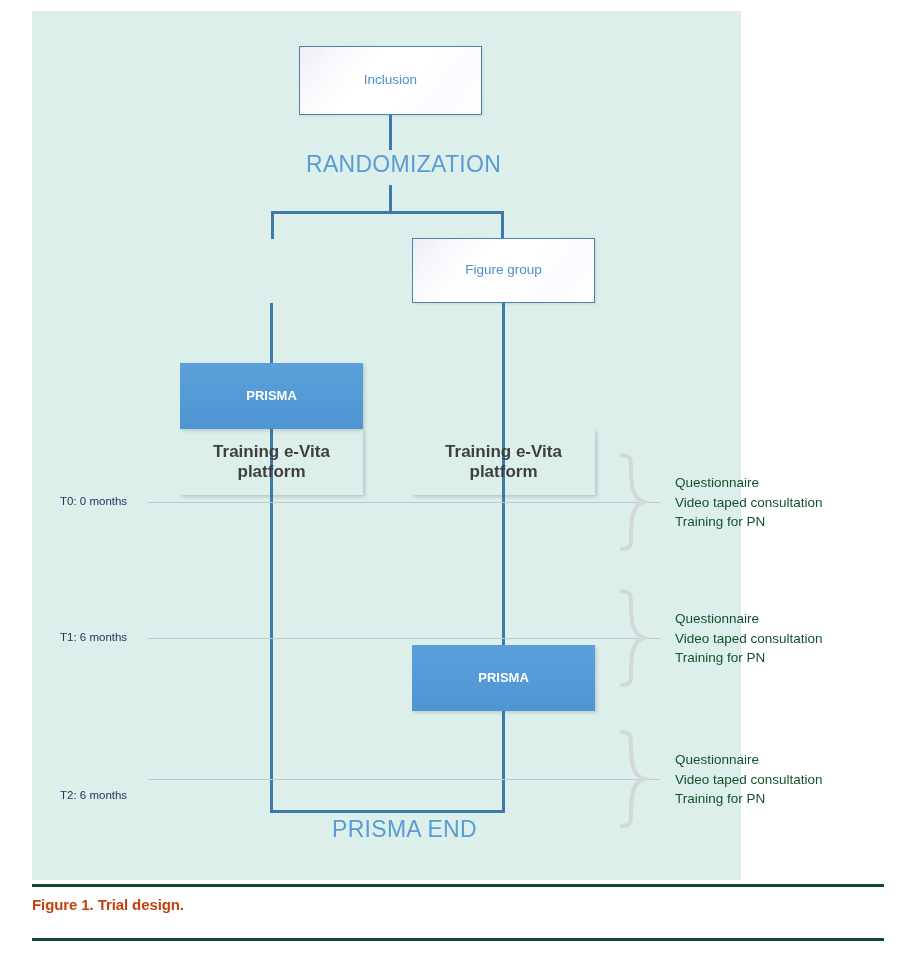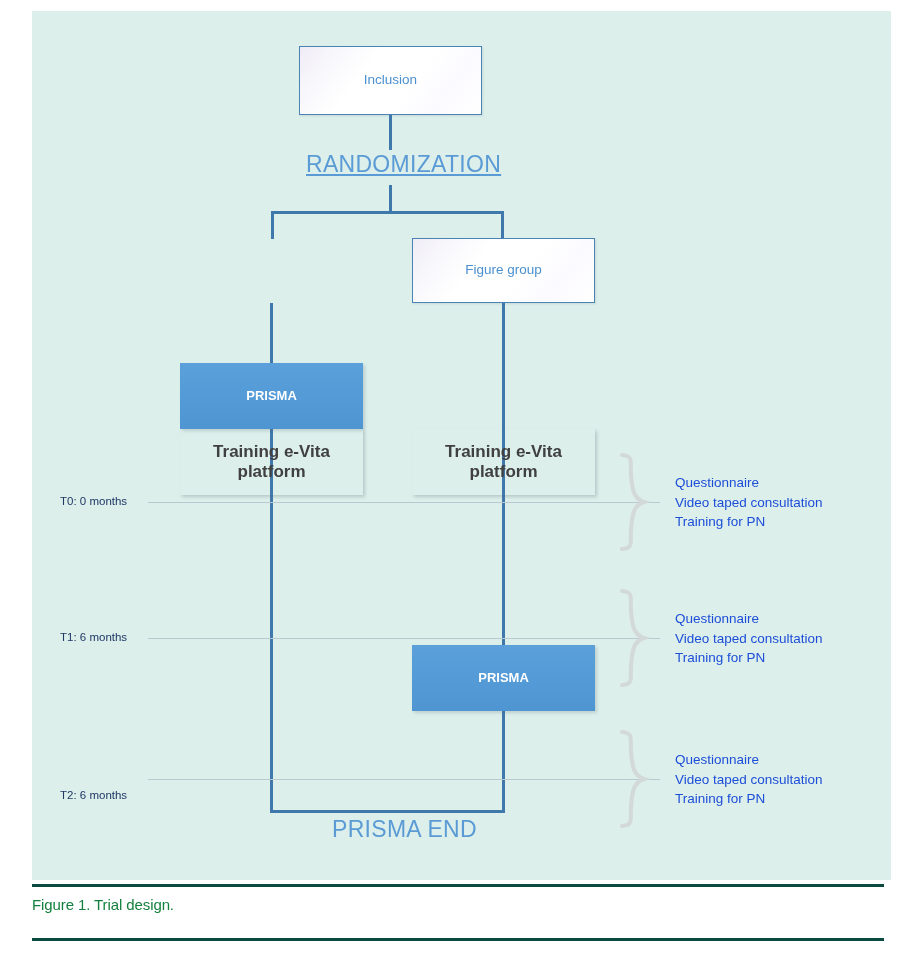--- a/index.html
+++ b/index.html
@@ -13,21 +13,21 @@
     position: relative;
     font-family: "Liberation Sans", sans-serif;
     overflow: hidden;
   }
 
   
   #figure-panel {
     position: absolute;
     left: 32px;
     top: 11px;
-    width: 859px;
+    width: 709px;
     height: 869px;
     background: #dcefeb;
   }
 
   
   .flow-box {
     position: absolute;
     box-sizing: border-box;
     display: flex;
     align-items: center;
@@ -95,57 +95,57 @@
   .timeline-label {
     position: absolute;
     color: #1f3864;
     font-size: 11.5px;
     white-space: nowrap;
   }
 
   
   .assessment-block {
     position: absolute;
-    color: #1d4ed8;
+    color: #14532d;
     font-size: 13.5px;
     line-height: 19.5px;
     white-space: nowrap;
   }
   .brace {
     position: absolute;
     width: 34px;
   }
 
   
   .rule-dark {
     position: absolute;
     background: #0a4a40;
   }
   #caption-text {
     position: absolute;
     left: 32px;
     top: 896px;
     font-size: 15px;
-    font-weight: normal;
-    color: #15803d;
+    font-weight: bold;
+    color: #c2410c;
     letter-spacing: -0.1px;
   }
 </style>
 </head>
 <body>
 
 <div id="figure-panel">
 
   <div class="flow-box box-light" style="left:267px; top:35px; width:183px; height:69px;">
     <span>Inclusion</span>
   </div>
 
   <div class="vline" style="left:357px; top:104px; width:2.5px; height:35px;"></div>
 
-  <div class="section-label" style="left:274px; top:140px;text-decoration:underline;">
+  <div class="section-label" style="left:274px; top:140px;">
     <span>RANDOMIZATION</span>
   </div>
 
   <div class="vline" style="left:357px; top:174px; width:2.5px; height:28px;"></div>
 
   <div class="hline" style="left:239px; top:200px; width:233px; height:2.5px;"></div>
 
   <div class="vline" style="left:239px; top:200px; width:2.5px; height:28px;"></div>
   <div class="vline" style="left:469px; top:200px; width:2.5px; height:28px;"></div>
 

